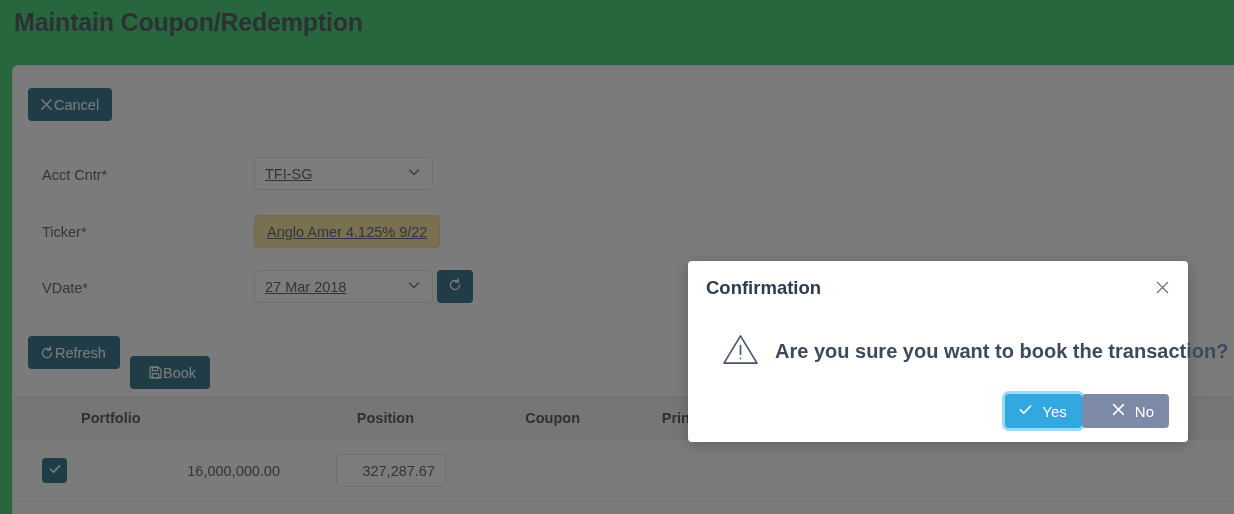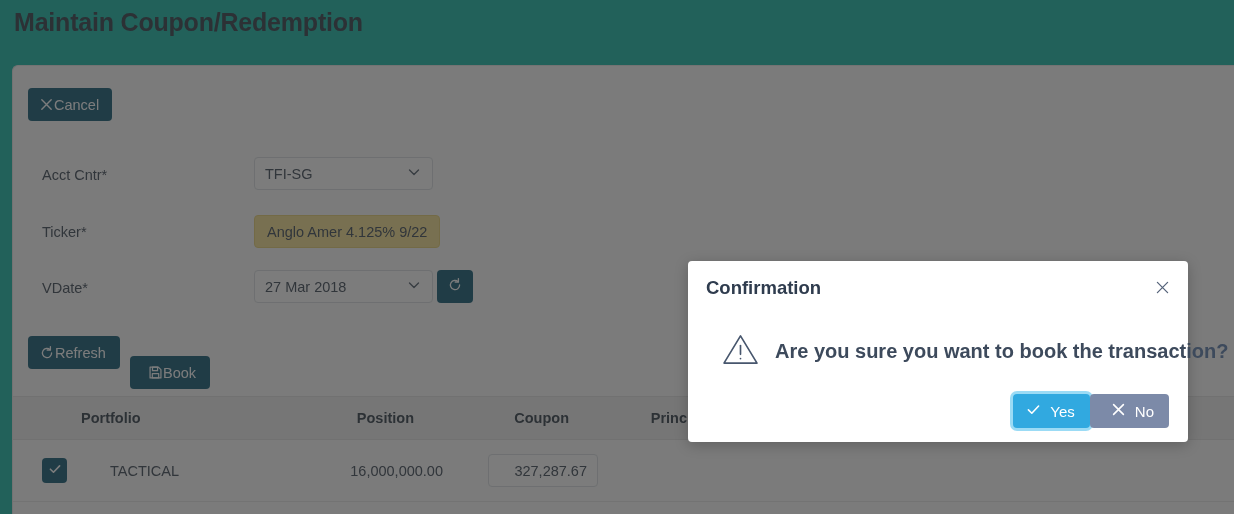--- a/index.html
+++ b/index.html
@@ -14,21 +14,21 @@
     font-family: "Liberation Sans", sans-serif;
     -webkit-font-smoothing: antialiased;
   }
 
   
   #page {
     position: absolute;
     left: 0; top: 0;
     width: 1234px;
     height: 514px;
-    background: #14b8a6;
+    background: #22c55e;
   }
 
   .page-title {
     position: absolute;
     left: 14px;
     top: 8px;
     font-size: 25px;
     font-weight: bold;
     color: #2e3a46;
     letter-spacing: -0.2px;
@@ -102,20 +102,21 @@
     box-sizing: border-box;
     height: 33px;
     border: 1px solid #d9dde1;
     border-radius: 4px;
     background: #ffffff;
     color: #3b4754;
     font-size: 14.5px;
     display: flex;
     align-items: center;
     padding: 0 10px;
+    text-decoration: underline;
   }
   .field .val { flex: 1 1 auto; white-space: nowrap; overflow: hidden; }
   .field .chev {
     flex: 0 0 auto;
     margin-left: 8px;
     color: #4d5a68;
     display: block;
   }
   .field.highlight {
     background: #f5e08f;
@@ -170,21 +171,21 @@
   }
   .td {
     font-size: 14.5px;
     color: #3b4754;
     white-space: nowrap;
     box-sizing: border-box;
   }
   .col-check  { width: 68px; flex: 0 0 68px; padding-left: 29px; }
   .col-port   { width: 163px; flex: 0 0 163px; }
   .col-pos    { width: 170px; flex: 0 0 170px; text-align: right; }
-  .col-coup   { width: 171px; flex: 0 0 171px; text-align: right; padding-right: 16px; }
+  .col-coup   { width: 171px; flex: 0 0 171px; text-align: right; padding-right: 16px; margin-left: 11px; }
   .col-princ  { width: 141px; flex: 0 0 141px; text-align: right; padding-right: 14px; }
   .col-trade  { width: 120px; flex: 0 0 120px; text-align: right; }
 
   .checkbox {
     width: 25px;
     height: 25px;
     border-radius: 4px;
     background: #0e5872;
     display: flex;
     align-items: center;
@@ -287,21 +288,21 @@
     font-family: "Liberation Sans", sans-serif;
     font-size: 15px;
     cursor: pointer;
     box-shadow: 0 0 0 3px rgba(73, 190, 236, 0.55);
   }
   .btn-no {
     display: inline-flex;
     align-items: center;
     gap: 8px;
     height: 34px;
-    padding: 0 15px 0 20px;
+    padding: 0 15px 0 28px;
     background: #7c8aa8;
     color: #ffffff;
     border: none;
     border-radius: 4px;
     font-family: "Liberation Sans", sans-serif;
     font-size: 15px;
     cursor: pointer;
   }
 </style>
 </head>
@@ -389,21 +390,20 @@
     <div class="tbl-row">
       <div class="col-check">
         <div class="checkbox">
           <span>
             <svg width="16" height="16" viewBox="0 0 16 16" fill="none" stroke="#ffffff" stroke-width="1.6" stroke-linecap="round" stroke-linejoin="round">
               <path d="M3.4 8.2 L6.5 11.2 L12.6 4.9"></path>
             </svg>
           </span>
         </div>
       </div>
-      <div class="td col-port">TACTICAL</div>
       <div class="td col-pos">16,000,000.00</div>
       <div class="td col-coup cell-input-wrap">
         <span class="num-input">327,287.67</span>
       </div>
       <div class="td col-trade"></div>
     </div>
   </div>
 
 </div>
 

